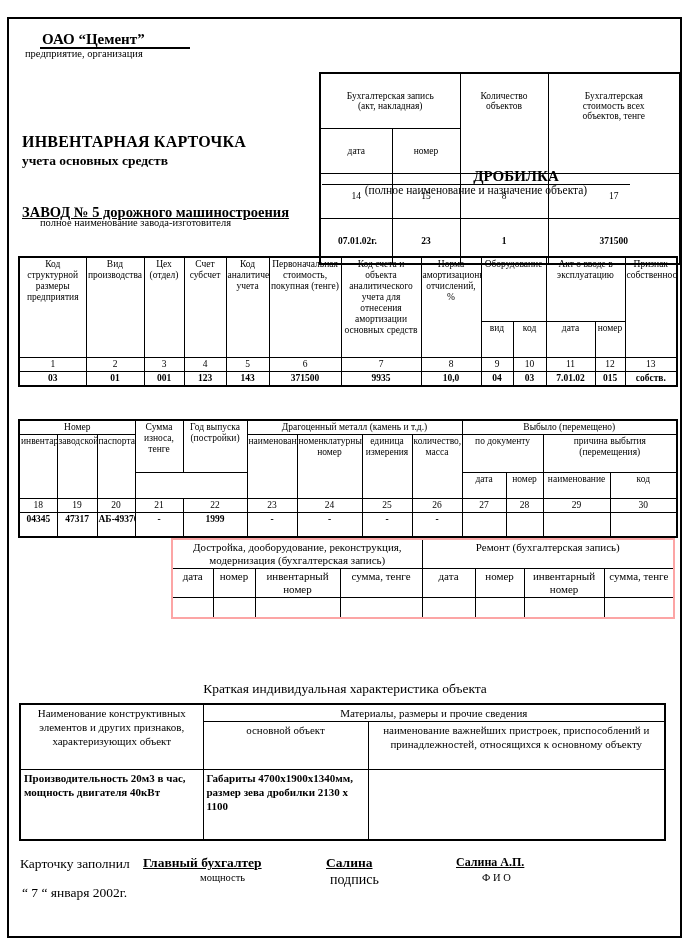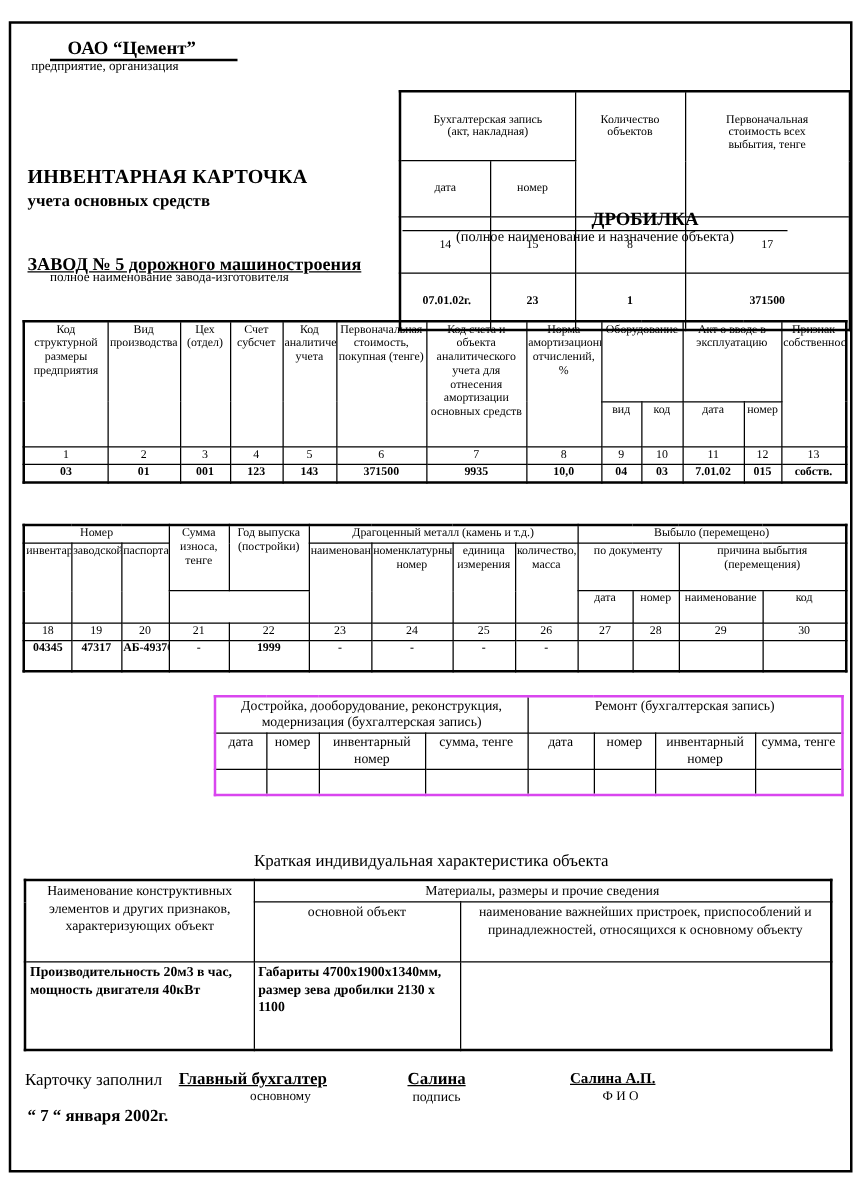--- a/index.html
+++ b/index.html
@@ -1,49 +1,49 @@
 <!DOCTYPE html>
 <html><head>
 <meta charset="utf-8">
 <style>
   html,body{margin:0;padding:0;background:#fff;}
   body{width:689px;height:949px;position:relative;overflow:hidden;font-family:"Liberation Serif","DejaVu Serif",serif;color:#000;}
   .page{position:absolute;left:7px;top:17px;width:675px;height:921px;border:2px solid #000;border-right-width:2px;box-sizing:border-box;}
   .abs{position:absolute;}
   .org{left:40px;top:31px;width:150px;font-size:15px;font-weight:bold;border-bottom:2px solid #000;padding-left:0;line-height:16px;}
-  .org span{padding-left:2px;margin-left:12px;}
+  .org span{padding-left:2px;}
   .org-sub{left:25px;top:48px;font-size:10.5px;}
   .title1{left:22px;top:133px;font-size:16px;font-weight:bold;letter-spacing:0.2px;}
   .title2{left:22px;top:153px;font-size:13.5px;font-weight:bold;}
   .plant{left:22px;top:204px;font-size:14.5px;font-weight:bold;text-decoration:underline;}
   .plant-sub{left:40px;top:217px;font-size:10.5px;}
   .objname{left:322px;top:168px;width:308px;text-align:center;font-size:15px;font-weight:bold;border-bottom:1.5px solid #000;line-height:16px;}
   .objname span{padding-left:80px;}
   .objsub{left:322px;top:184px;width:308px;text-align:center;font-size:11.5px;}
   table{border-collapse:collapse;position:absolute;font-size:9.5px;table-layout:fixed;}
   td{border:1px solid #000;text-align:center;vertical-align:top;padding:1px 1px;line-height:11px;overflow:hidden;}
   td.b{font-weight:bold;margin-top:42px;}
   .t0{left:319px;top:72px;width:360px;border:2px solid #000;}
   .t0 td{font-size:9.5px;line-height:10px;padding:17px;}
   .t1{left:18px;top:256px;width:658px;border:2px solid #000;}
   .t2{left:18px;top:419px;width:654px;border:2px solid #000;}
-  .t3{left:171px;top:556px;width:502px;border:2px solid #d946ef;}
+  .t3{left:171px;top:538px;width:502px;border:2px solid #fca5a5;}
   .t3 td{font-size:11px;line-height:13px;}
   .char-title{left:15px;top:681px;width:660px;text-align:center;font-size:13.5px;}
   .t4{left:19px;top:703px;width:645px;border:2px solid #000;}
   .t4 td{font-size:11px;line-height:14px;}
   .t4 td.left{text-align:left;padding-left:3px;}
   .foot-label{left:20px;top:856px;font-size:13.5px;}
   .foot-pos{left:143px;top:855px;font-size:13.5px;font-weight:bold;text-decoration:underline;}
   .foot-pos-sub{left:200px;top:872px;font-size:10.5px;}
   .foot-sig{left:326px;top:855px;font-size:13.5px;font-weight:bold;text-decoration:underline;}
-  .foot-sig-sub{left:330px;top:872px;font-size:11px;}
+  .foot-sig-sub{left:330px;top:872px;font-size:14px;}
   .foot-name{left:456px;top:855px;font-size:12px;font-weight:bold;text-decoration:underline;}
   .foot-name-sub{left:482px;top:872px;font-size:10.5px;}
-  .foot-date{left:22px;top:885px;font-size:13.5px;font-weight:bold;}
+  .foot-date{left:22px;top:885px;font-size:13.5px;font-weight:normal;}
 </style>
 </head>
 <body>
 
 <div class="page"></div>
 
 <div class="abs org"><span>ОАО “Цемент”</span></div>
 <div class="abs org-sub">предприятие, организация</div>
 
 <div class="abs title1">ИНВЕНТАРНАЯ КАРТОЧКА</div>
@@ -59,21 +59,21 @@
   <colgroup>
       <col style="width:72px">
       <col style="width:68px">
       <col style="width:88px">
       <col style="width:132px">
     </colgroup>
   <tbody>
       <tr>
     <td colspan="2">Бухгалтерская запись (акт, накладная)</td>
     <td rowspan="2">Количество объектов</td>
-    <td rowspan="2">Первоначальная стоимость всех выбытия, тенге</td>
+    <td rowspan="2">Бухгалтерская стоимость всех объектов, тенге</td>
   </tr>
   <tr>
     <td>дата</td>
     <td>номер</td>
   </tr>
   <tr>
     <td>14</td>
     <td>15</td>
     <td>8</td>
     <td>17</td>
@@ -290,18 +290,18 @@
   <tr style="height:70px">
     <td class="b left">Производительность 20м3 в час, мощность двигателя 40кВт</td>
     <td class="b left">Габариты 4700х1900х1340мм, размер зева дробилки 2130 х 1100</td>
     <td class="left"></td>
   </tr>
 </tbody>
   </table>
 
 <div class="abs foot-label">Карточку заполнил</div>
 <div class="abs foot-pos">Главный бухгалтер</div>
-<div class="abs foot-pos-sub">основному</div>
+<div class="abs foot-pos-sub">мощность</div>
 <div class="abs foot-sig">Салина</div>
 <div class="abs foot-sig-sub">подпись</div>
 <div class="abs foot-name">Салина А.П.</div>
 <div class="abs foot-name-sub">Ф И О</div>
 <div class="abs foot-date">“ 7 “ января 2002г.</div>
 
 </body></html>

